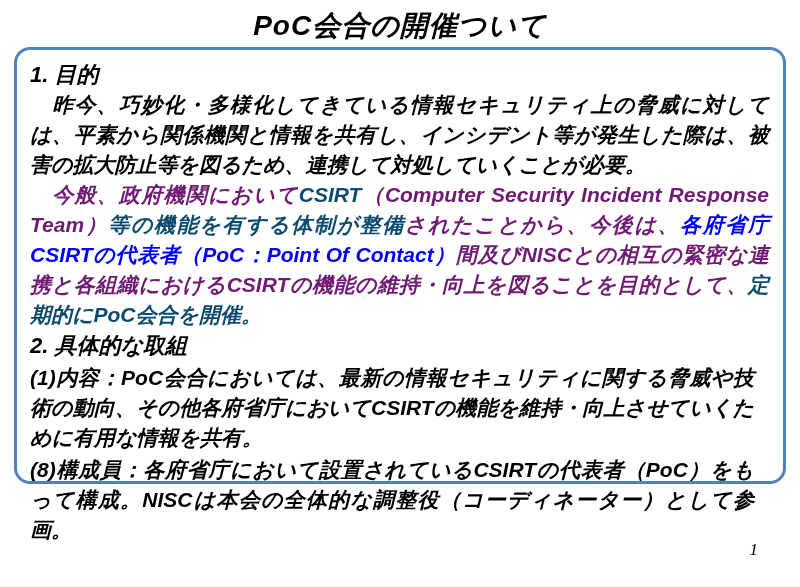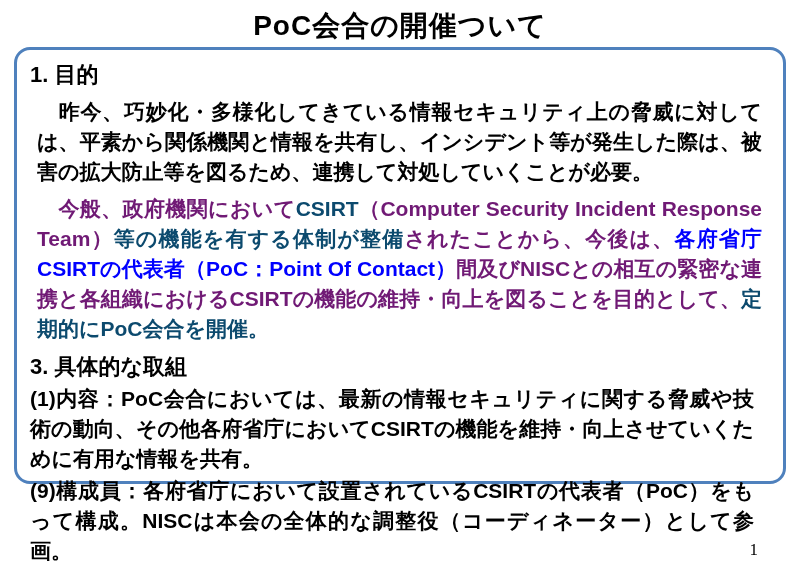--- a/index.html
+++ b/index.html
@@ -9,20 +9,21 @@
     width: 800px;
     height: 587px;
     overflow: hidden;
     font-family: "Liberation Sans", "DejaVu Sans", sans-serif;
   }
   .slide {
     position: relative;
     width: 800px;
     height: 587px;
     background: #ffffff;
+    font-style: italic;
   }
   .slide-title {
     margin: 0;
     padding-top: 7px;
     text-align: center;
     font-size: 28px;
     font-weight: bold;
     color: #000000;
     letter-spacing: 1px;
   }
@@ -39,21 +40,21 @@
     background: #ffffff;
   }
   .section-heading {
     margin: 0;
     font-size: 22px;
     font-weight: bold;
     line-height: 31px;
     color: #000000;
   }
   .body-para {
-    margin: 7px;
+    margin: 0;
     font-size: 21px;
     font-weight: bold;
     line-height: 30px;
     color: #000000;
     text-align: justify;
   }
   .item-para {
     margin: 2px 15px 0 0;
     font-size: 21px;
     font-weight: bold;
@@ -84,24 +85,24 @@
   <div class="content-box">
 
     <h2 class="section-heading">1. 目的</h2>
 
     <p class="body-para">　昨今、巧妙化・多様化してきている情報セキュリティ上の脅威に対しては、平素から関係機関と情報を共有し、インシデント等が発生した際は、被害の拡大防止等を図るため、連携して対処していくことが必要。</p>
 
     <p class="body-para">
       <span class="run-black">　今般、政府機関において</span><span class="run-red">CSIRT</span><span class="run-black">（Computer Security Incident Response Team）</span><span class="run-red">等の機能を有する体制が整備</span><span class="run-black">されたことから、今後は、</span><span class="run-blue">各府省庁CSIRTの代表者（PoC：Point Of Contact）</span><span class="run-black">間及びNISCとの相互の緊密な連携と各組織におけるCSIRTの機能の維持・向上を図ることを目的として、</span><span class="run-red">定期的にPoC会合を開催。</span>
     </p>
 
-    <h2 class="section-heading">3. 具体的な取組</h2>
+    <h2 class="section-heading">2. 具体的な取組</h2>
 
     <p class="item-para">(1)内容：PoC会合においては、最新の情報セキュリティに関する脅威や技術の動向、その他各府省庁においてCSIRTの機能を維持・向上させていくために有用な情報を共有。</p>
 
-    <p class="item-para">(9)構成員：各府省庁において設置されているCSIRTの代表者（PoC）をもって構成。NISCは本会の全体的な調整役（コーディネーター）として参画。</p>
+    <p class="item-para">(8)構成員：各府省庁において設置されているCSIRTの代表者（PoC）をもって構成。NISCは本会の全体的な調整役（コーディネーター）として参画。</p>
 
 
   </div>
 
   <div class="page-number">1</div>
 
 </div>
 
 </body></html>

